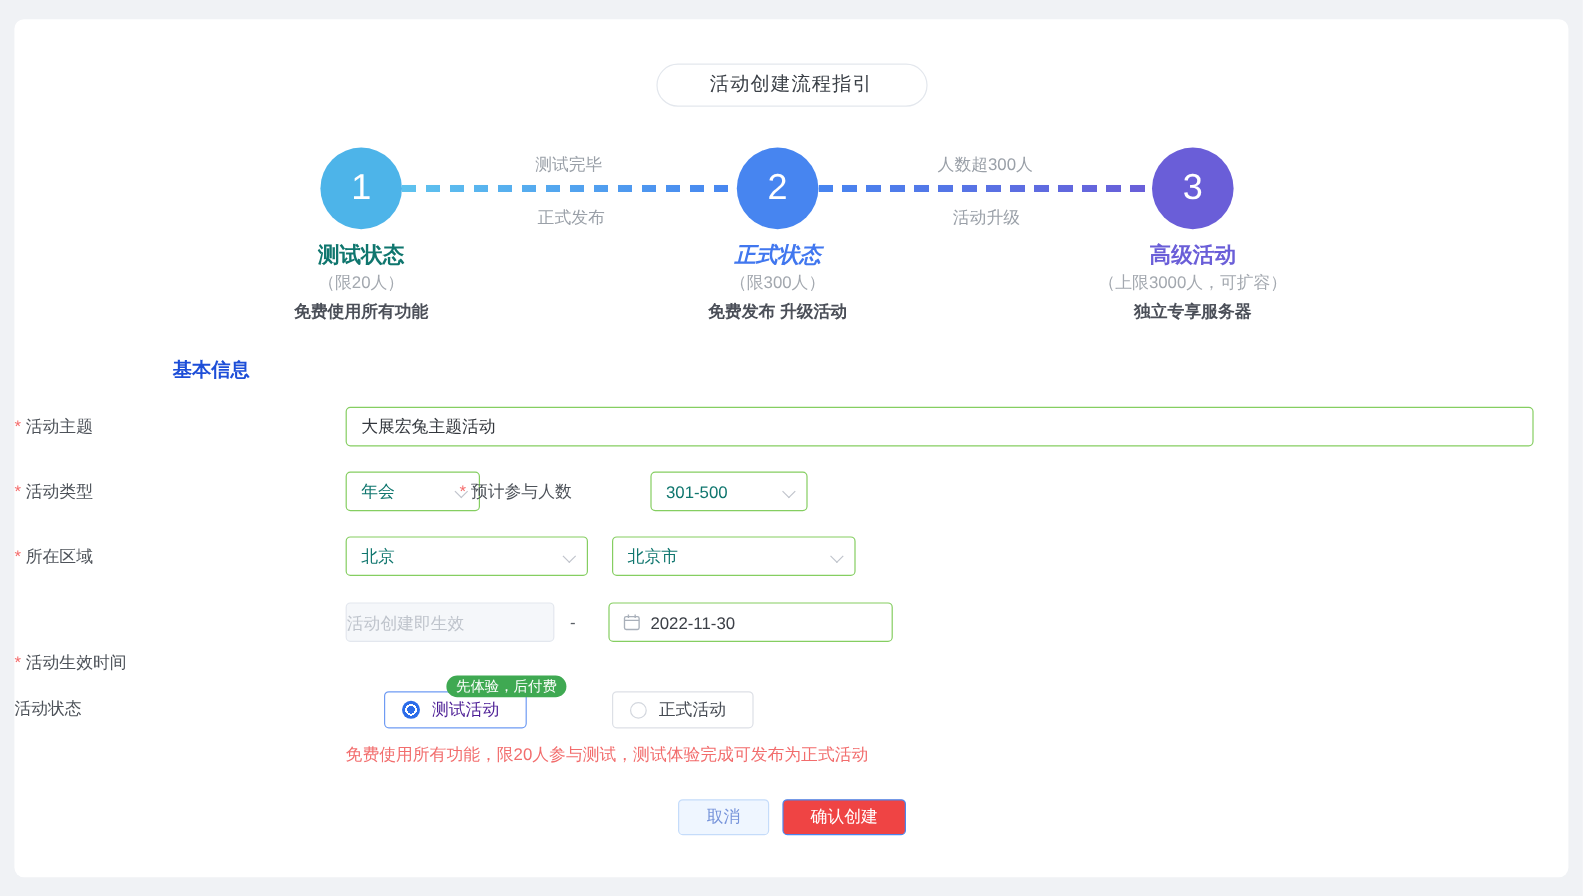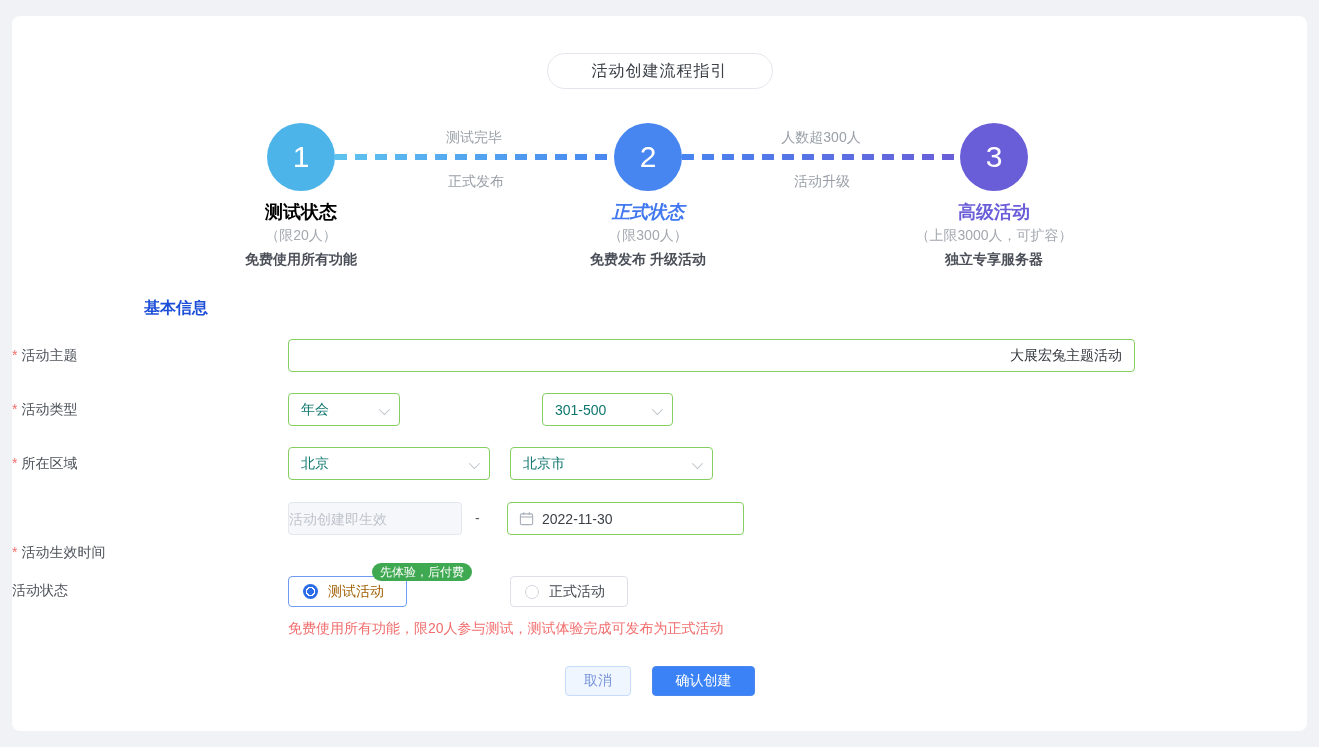--- a/index.html
+++ b/index.html
@@ -98,21 +98,21 @@
     font-size:14px; color:#3c4047; cursor:pointer;
   }
   .hint-text {
     position:absolute; font-size:14px; color:#9b9fa6; line-height:33px; white-space:nowrap;
   }
   .radio-box {
     position:absolute; height:31px; border-radius:4px; background:#fff;
     display:flex; align-items:center; gap:10px; padding:0 14px;
     font-size:14px; cursor:pointer;
   }
-  .radio-selected { border:1px solid #6f9bf3; color:#a16207; }
+  .radio-selected { border:1px solid #6f9bf3; color:#4c1d95;margin-left:32px; }
   .radio-unselected { border:1px solid #dde0e6; color:#454a52; }
   .radio-dot-on {
     width:15px; height:15px; border-radius:50%;
     background:radial-gradient(circle,#2b6ce9 0 3.2px,#ffffff 3.2px 4.8px,#2b6ce9 4.8px 7.5px);
   }
   .radio-dot-off {
     width:14px; height:14px; border-radius:50%; border:1px solid #d3d7de; background:#fff;
   }
   .trial-badge {
     position:absolute; left:360px; top:547px; height:18px; line-height:18px;
@@ -123,24 +123,24 @@
     position:absolute; left:276px; top:604px;
     font-size:14px; color:#f26d6d; white-space:nowrap;
   }
   
   .btn {
     position:absolute; top:650px; height:30px; border-radius:4px;
     font-size:14px; display:flex; align-items:center; justify-content:center;
     cursor:pointer; font-family:"Liberation Sans","DejaVu Sans",sans-serif;
   }
   .btn-cancel {
-    left:553px; width:66px; background:#eff6ff; border:1px solid #c5dcfa; color:#7693da;
+    left:553px; width:76px; background:#eff6ff; border:1px solid #c5dcfa; color:#7693da;
   }
   .btn-confirm {
-    left:640px; width:103px; background:#3b82f6; border:1px solid #4a86ee; color:#ffffff;
+    left:640px; width:103px; background:#ef4444; border:1px solid #4a86ee; color:#ffffff;
   }
 </style>
 </head>
 <body>
 
 <div class="card">
 
   <div class="guide-pill">活动创建流程指引</div>
 
   <div class="step-circle circle-1" style="background: rgb(77, 180, 233);">1</div>
@@ -148,45 +148,48 @@
   <div class="step-circle circle-3" style="background: rgb(106, 94, 216);">3</div>
 
   <div class="connector connector-1"></div>
   <div class="connector connector-2"></div>
 
   <div class="conn-label conn1-top">测试完毕</div>
   <div class="conn-label conn1-bottom">正式发布</div>
   <div class="conn-label conn2-top">人数超300人</div>
   <div class="conn-label conn2-bottom">活动升级</div>
 
-  <div class="step-title sx1" style="color: #000000;">测试状态</div>
+  <div class="step-title sx1" style="color: #0f766e;">测试状态</div>
   <div class="step-sub sx1">（限20人）</div>
   <div class="step-desc sx1">免费使用所有功能</div>
 
   <div class="step-title sx2" style="color: rgb(65, 119, 239); font-style: italic;">正式状态</div>
   <div class="step-sub sx2">（限300人）</div>
   <div class="step-desc sx2">免费发布 升级活动</div>
 
   <div class="step-title sx3" style="color: rgb(106, 94, 216);">高级活动</div>
   <div class="step-sub sx3">（上限3000人，可扩容）</div>
   <div class="step-desc sx3">独立专享服务器</div>
 
   <div class="section-title">基本信息</div>
 
   <div class="form-label" style="top:323px;">
     <span class="req">*</span><span>活动主题</span>
   </div>
-  <input class="text-input" style="left: 276px; top: 323px; width: 847px; text-align: right;" type="text" value="大展宏兔主题活动">
+  <input class="text-input" style="left: 276px; top: 323px; width: 990px;" type="text" value="大展宏兔主题活动">
 
   <div class="form-label" style="top:377px;">
     <span class="req">*</span><span>活动类型</span>
   </div>
   <div class="select-box" style="left:276px; top:377px; width:112px;">
     <span>年会</span>
     <span class="chevron"></span>
+  </div>
+  <div class="form-label" style="left:371px; width:162px; top:377px;">
+    <span class="req">*</span><span>预计参与人数</span>
   </div>
   <div class="select-box" style="left:530px; top:377px; width:131px;">
     <span>301-500</span>
     <span class="chevron"></span>
   </div>
 
   <div class="form-label" style="top:431px;">
     <span class="req">*</span><span>所在区域</span>
   </div>
   <div class="select-box" style="left:276px; top:431px; width:202px;">

